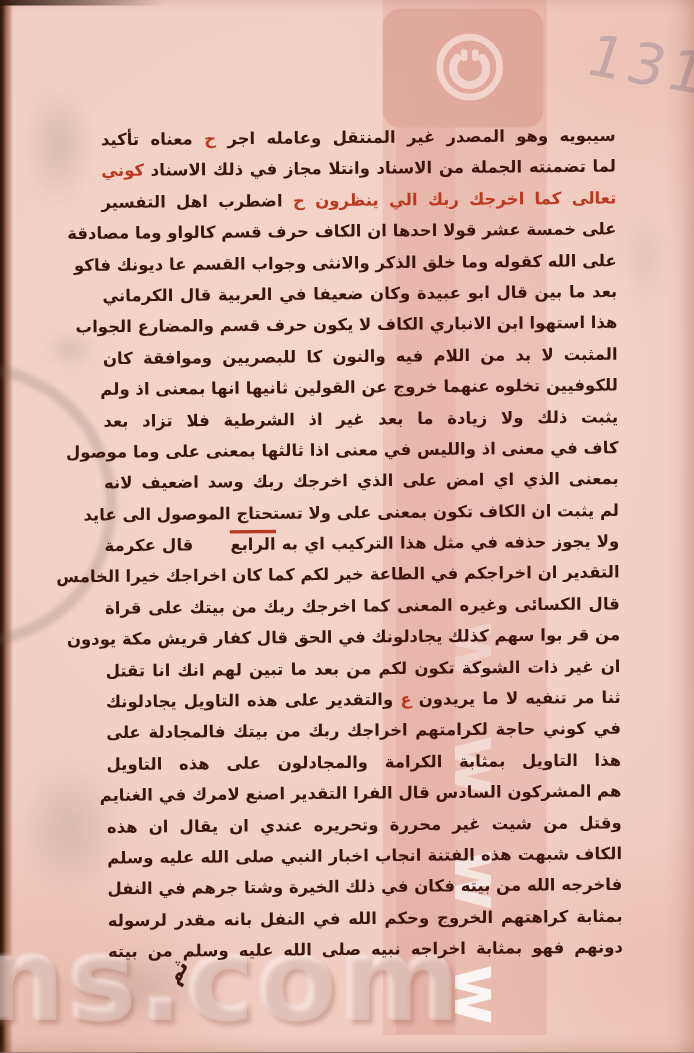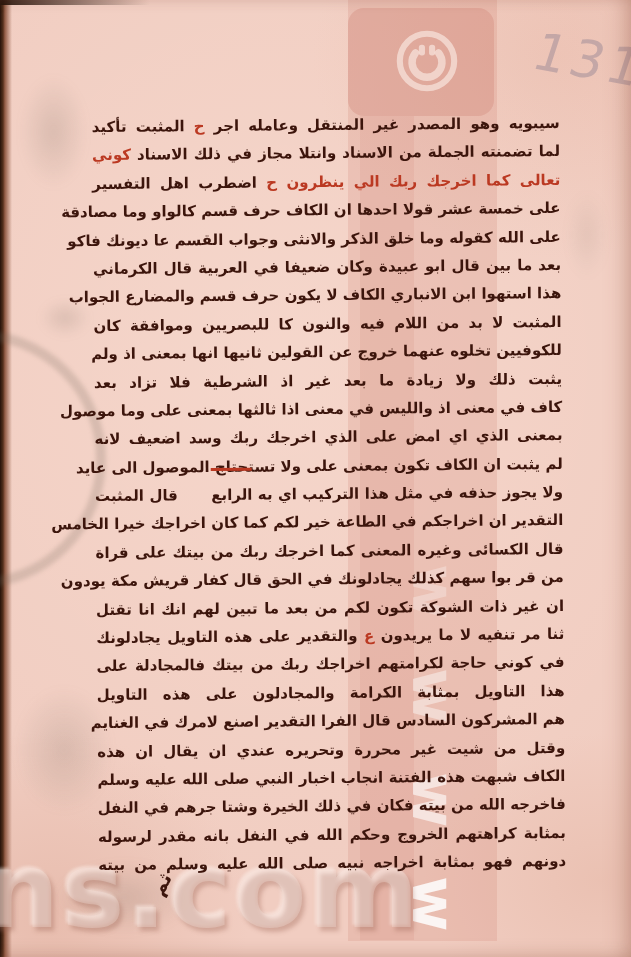--- a/index.html
+++ b/index.html
@@ -56,21 +56,21 @@
     text-shadow:3px 4px 4px rgba(160,105,90,0.38), -2px -2px 3px rgba(255,247,241,0.45);}
 
   
   .textblock{position:absolute; left:95px; top:111px; width:468px; direction:rtl;
     transform:rotate(-0.5deg);}
   .line{font-weight:bold; font-size:15px; line-height:28.4px; height:28.4px;
     color:#3c150c; white-space:nowrap; overflow:visible;
     text-align:justify; text-align-last:justify;
     font-family:"DejaVu Sans",sans-serif;}
   .seg-red{color:#bb3922;}
-  .seg-ov{border-top:3px solid #bb3922; padding-top:15px;margin-left:28px;}
+  .seg-ov{border-top:3px solid #bb3922; padding-top:1px;margin-left:28px;}
 
   .catchword{position:absolute; left:150px; top:874px; font:bold 19px/20px "DejaVu Sans",sans-serif;
     color:#3c150c; transform:rotate(-62deg); direction:rtl;}
   .pencil{position:absolute; left:534px; top:32px; font:52px/56px "DejaVu Sans",sans-serif;
     color:rgba(128,118,140,0.38); transform:rotate(10deg) skewX(-8deg); letter-spacing:4px;}
 </style>
 </head>
 <body>
 
 <div class="scan">
@@ -98,34 +98,34 @@
       <span>w</span>
       <span>w</span>
       <span>w</span>
       <span>w</span>
     </div>
   <div class="wm-site">ns.com</div>
 
   <div class="pencil">131</div>
 
   <div class="textblock" dir="rtl">
-      <div class="line"><span>سيبويه وهو المصدر غير المنتقل وعامله اجر </span><span class="seg-red">ح</span><span> المثبت تأكيد</span></div>
+      <div class="line"><span>سيبويه وهو المصدر غير المنتقل وعامله اجر </span><span class="seg-red">ح</span><span> معناه تأكيد</span></div>
       <div class="line"><span>لما تضمنته الجملة من الاسناد وانتلا مجاز في ذلك الاسناد </span><span class="seg-red">كوني</span></div>
       <div class="line"><span class="seg-red">تعالى كما اخرجك ربك الي ينظرون ح</span><span> اضطرب اهل التفسير</span></div>
       <div class="line"><span>على خمسة عشر قولا احدها ان الكاف حرف قسم كالواو وما مصادقة</span></div>
       <div class="line"><span>على الله كقوله وما خلق الذكر والانثى وجواب القسم عا ديونك فاكو</span></div>
       <div class="line"><span>بعد ما بين قال ابو عبيدة وكان ضعيفا في العربية قال الكرماني</span></div>
       <div class="line"><span>هذا استهوا ابن الانباري الكاف لا يكون حرف قسم والمضارع الجواب</span></div>
       <div class="line"><span>المثبت لا بد من اللام فيه والنون كا للبصريين وموافقة كان</span></div>
       <div class="line"><span>للكوفيين تخلوه عنهما خروج عن القولين ثانيها انها بمعنى اذ ولم</span></div>
       <div class="line"><span>يثبت ذلك ولا زيادة ما بعد غير اذ الشرطية فلا تزاد بعد</span></div>
       <div class="line"><span>كاف في معنى اذ والليس في معنى اذا ثالثها بمعنى على وما موصول</span></div>
       <div class="line"><span>بمعنى الذي اي امض على الذي اخرجك ربك وسد اضعيف لانه</span></div>
       <div class="line"><span>لم يثبت ان الكاف تكون بمعنى على ولا تستحتاج الموصول الى عايد</span></div>
-      <div class="line"><span>ولا يجوز حذفه في مثل هذا التركيب اي به </span><span class="seg-ov">الرابع</span><span> قال المثبت</span></div>
+      <div class="line"><span>ولا يجوز حذفه في مثل هذا التركيب اي به </span><span class="seg-ov">الرابع</span><span> قال عكرمة</span></div>
       <div class="line"><span>التقدير ان اخراجكم في الطاعة خير لكم كما كان اخراجك خيرا الخامس</span></div>
       <div class="line"><span>قال الكسائى وغيره المعنى كما اخرجك ربك من بيتك على قراة</span></div>
       <div class="line"><span>من قر بوا سهم كذلك يجادلونك في الحق قال كفار قريش مكة يودون</span></div>
       <div class="line"><span>ان غير ذات الشوكة تكون لكم من بعد ما تبين لهم انك انا تقتل</span></div>
       <div class="line"><span>ثنا مر تنفيه لا ما يريدون </span><span class="seg-red">ع</span><span> والتقدير على هذه التاويل يجادلونك</span></div>
       <div class="line"><span>في كوني حاجة لكرامتهم اخراجك ربك من بيتك فالمجادلة على</span></div>
       <div class="line"><span>هذا التاويل بمثابة الكرامة والمجادلون على هذه التاويل</span></div>
       <div class="line"><span>هم المشركون السادس قال الفرا التقدير اصنع لامرك في الغنايم</span></div>
       <div class="line"><span>وقتل من شيت غير محررة وتحريره عندي ان يقال ان هذه</span></div>
       <div class="line"><span>الكاف شبهت هذه الفتنة انجاب اخبار النبي صلى الله عليه وسلم</span></div>

